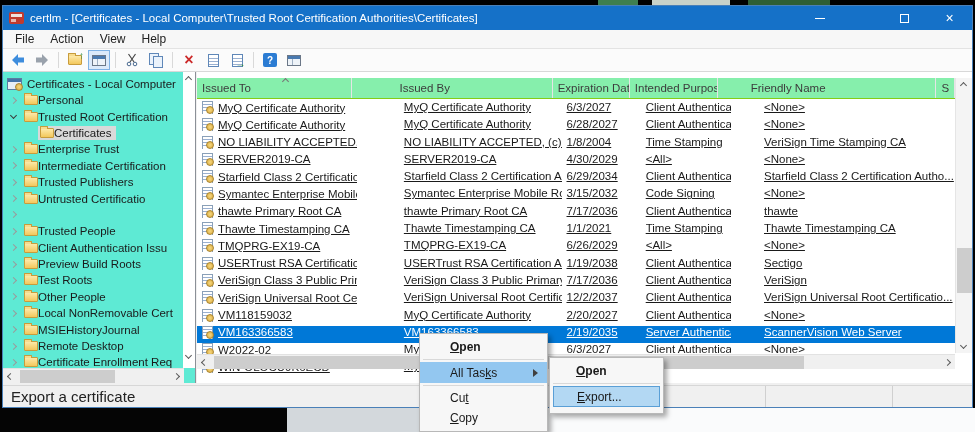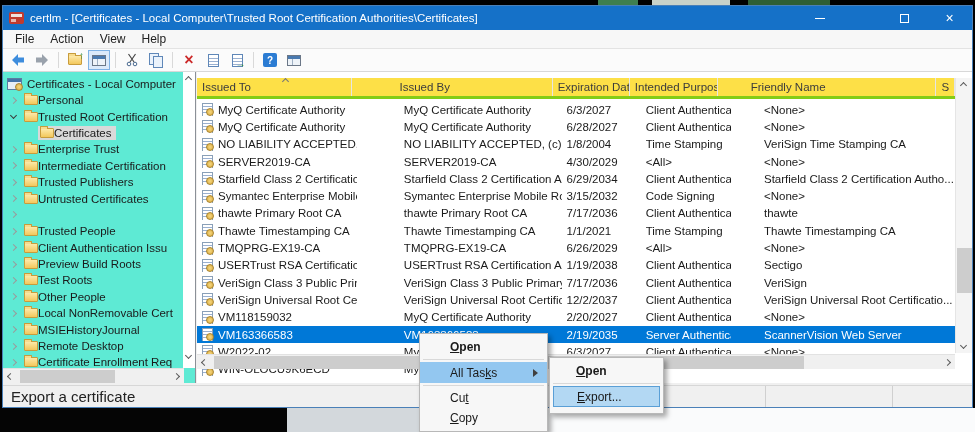--- a/index.html
+++ b/index.html
@@ -86,28 +86,28 @@
   .hscroll{position:absolute;height:15px;background:#f0f0f0;display:flex;align-items:center;}
   .hs-btn{width:15px;height:15px;display:flex;align-items:center;justify-content:center;flex:none;}
   .hs-track{position:relative;flex:1;height:100%;}
   .hs-thumb{position:absolute;top:1px;height:13px;background:#cdcdcd;}
   .side-hscroll{left:0;bottom:0;width:181px;border-top:1px solid #e2e2e2;}
   .side-vscroll{position:absolute;right:0;top:0;width:12px;height:calc(100% - 15px);background:#fff;}
   .side-vscroll .top{position:absolute;top:5px;left:3px;}
   .side-vscroll .bot{position:absolute;bottom:10px;left:3px;}
 
   .listview{position:absolute;left:194px;top:0;right:0;height:100%;background:#fff;overflow:hidden;}
-  .lv-header{position:absolute;left:0;top:6px;height:21px;right:17px;display:flex;border-bottom:3px solid #84cc16;background:#fde047;}
+  .lv-header{position:absolute;left:0;top:6px;height:21px;right:17px;display:flex;border-bottom:1px solid #84cc16;background:#86efac;}
   .hcell{border-right:1px solid #e5e5e5;display:flex;align-items:center;padding-left:5px;color:#3c3c3c;
          font-size:11.5px;white-space:nowrap;overflow:hidden;position:relative;}
   .sortup{position:absolute;left:86px;top:1px;width:5px;height:5px;border-right:1.2px solid #777;
           border-top:1.2px solid #777;transform:rotate(-45deg);}
   .c1{width:172px;} .c2{width:175px;margin-left:42px;} .c3{width:85px;} .c4{width:97px;} .c5{width:211px;margin-left:28px;} .c6{width:20px;}
   .rows{position:absolute;left:0;top:29px;right:17px;}
-  .lrow{height:17.3px;display:flex;align-items:center;}
+  .lrow{height:17.3px;display:flex;align-items:flex-start;text-decoration:underline;}
   .lrow .cell{padding-left:5px;white-space:nowrap;overflow:hidden;font-size:11.5px;}
   .lrow.sel{background:#0078d7;color:#fff;}
   .cfirst{display:flex;align-items:center;}
   .certicon{width:12px;height:13px;position:relative;flex:none;margin-right:4px;}
   .certicon::before{content:"";position:absolute;left:0;top:0;width:9px;height:12px;border:1px solid #8aa0b8;
      background:linear-gradient(#fff 0 2px,#9ab0d0 2px 3px,#fff 3px 5px,#9ab0d0 5px 6px,#fff 6px 8px,#9ab0d0 8px 9px,#fff 9px);}
   .certicon::after{content:"";position:absolute;right:0;bottom:0;width:6px;height:6px;border-radius:50%;
      background:radial-gradient(#f6d87e,#d9a93f);border:1px solid #a8832e;}
   .lv-hscroll{left:0;bottom:14px;right:17px;border-top:1px solid #e2e2e2;}
   .lv-vscroll{position:absolute;right:0;top:6px;width:17px;height:275px;background:#f4f4f4;border-left:1px solid #e5e5e5;}
@@ -278,21 +278,21 @@
                 <span class="selwrap">
                   <span class="folder"></span>
                   <span class="tlabel">Trusted Publishers</span>
                 </span>
               </div>
 
               <div class="titem">
                 <span class="chev"></span>
                 <span class="selwrap">
                   <span class="folder"></span>
-                  <span class="tlabel">Untrusted Certificates</span>
+                  <span class="tlabel">Untrusted Certificatio</span>
                 </span>
               </div>
 
               <div class="titem">
                 <span class="chev"></span>
               </div>
 
               <div class="titem">
                 <span class="chev"></span>
                 <span class="selwrap">

